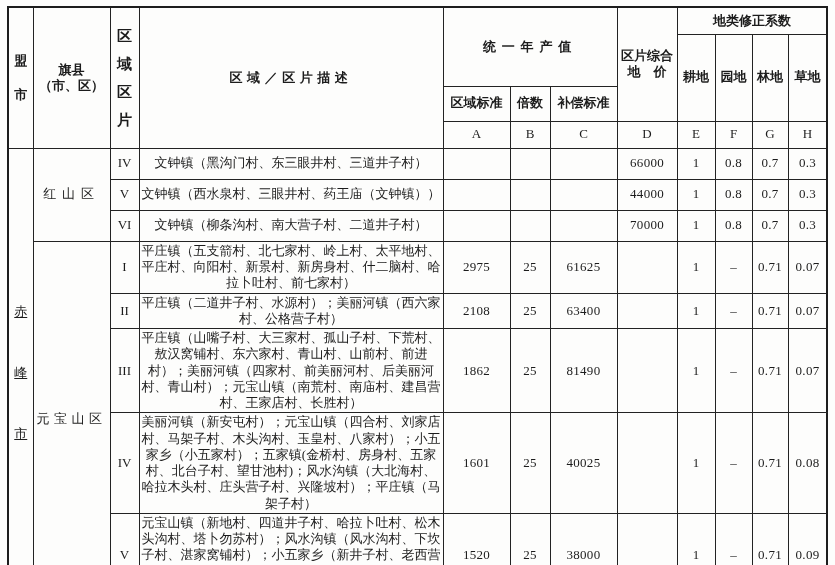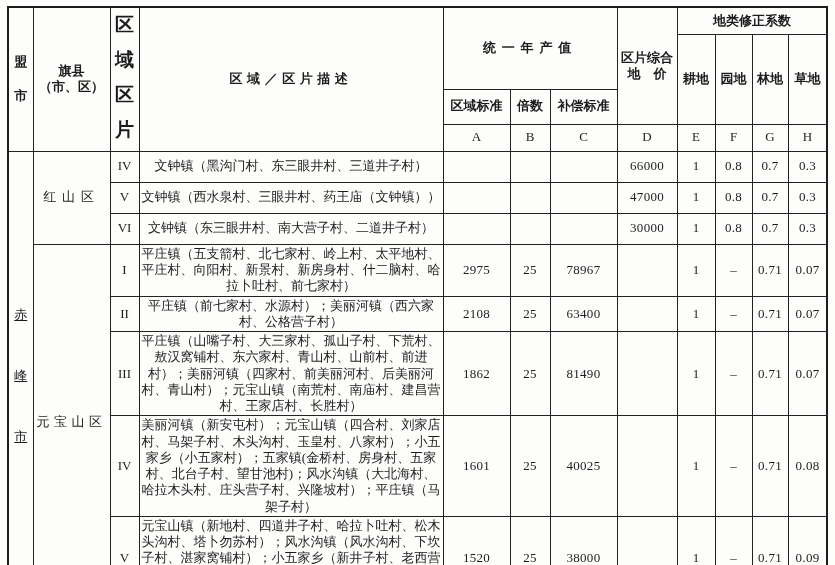--- a/index.html
+++ b/index.html
@@ -55,21 +55,21 @@
   .sp2 { letter-spacing: 0.45em; text-indent: 0.45em; }
   .sp1 { letter-spacing: 0.35em; text-indent: 0.35em; }
   .vstack {
     display: inline-block;
     width: 1em;
     word-break: break-all;
     white-space: normal;
     vertical-align: middle;
   }
   .v-league { line-height: 2.6; }
-  .v-zonehdr { line-height: 1.85; font-size: 19px; font-family: Liberation Mono, monospace; }
+  .v-zonehdr { line-height: 1.85; font-size: 15px; }
   .v-city { line-height: 4.7; text-decoration: underline; }
   .two-line { line-height: 1.7; }
   .zone-roman { font-size: 13.5px; }
 </style>
 </head>
 <body>
 
 <div class="page">
   <table class="doc">
     <colgroup>
@@ -146,57 +146,57 @@
       <td class="num">0.7</td>
       <td class="num">0.3</td>
     </tr>
 
     <tr style="height:31px">
       <td class="zone-roman">V</td>
       <td class="desc">文钟镇（西水泉村、三眼井村、药王庙（文钟镇））</td>
       <td class="num"></td>
       <td class="num"></td>
       <td class="num"></td>
-      <td class="num">47000</td>
+      <td class="num">44000</td>
       <td class="num">1</td>
       <td class="num">0.8</td>
       <td class="num">0.7</td>
       <td class="num">0.3</td>
     </tr>
 
     <tr style="height:31px">
       <td class="zone-roman">VI</td>
-      <td class="desc">文钟镇（东三眼井村、南大营子村、二道井子村）</td>
-      <td class="num"></td>
-      <td class="num"></td>
-      <td class="num"></td>
-      <td class="num">30000</td>
+      <td class="desc">文钟镇（柳条沟村、南大营子村、二道井子村）</td>
+      <td class="num"></td>
+      <td class="num"></td>
+      <td class="num"></td>
+      <td class="num">70000</td>
       <td class="num">1</td>
       <td class="num">0.8</td>
       <td class="num">0.7</td>
       <td class="num">0.3</td>
     </tr>
 
     <tr style="height:52px">
       <td rowspan="5"><span class="sp1">元宝山区</span></td>
       <td class="zone-roman">I</td>
       <td class="desc">平庄镇（五支箭村、北七家村、岭上村、太平地村、平庄村、向阳村、新景村、新房身村、什二脑村、哈拉卜吐村、前七家村）</td>
       <td class="num">2975</td>
       <td class="num">25</td>
-      <td class="num">78967</td>
+      <td class="num">61625</td>
       <td class="num"></td>
       <td class="num">1</td>
       <td class="num">–</td>
       <td class="num">0.71</td>
       <td class="num">0.07</td>
     </tr>
 
     <tr style="height:35px">
       <td class="zone-roman">II</td>
-      <td class="desc">平庄镇（前七家村、水源村）；美丽河镇（西六家村、公格营子村）</td>
+      <td class="desc">平庄镇（二道井子村、水源村）；美丽河镇（西六家村、公格营子村）</td>
       <td class="num">2108</td>
       <td class="num">25</td>
       <td class="num">63400</td>
       <td class="num"></td>
       <td class="num">1</td>
       <td class="num">–</td>
       <td class="num">0.71</td>
       <td class="num">0.07</td>
     </tr>
 

